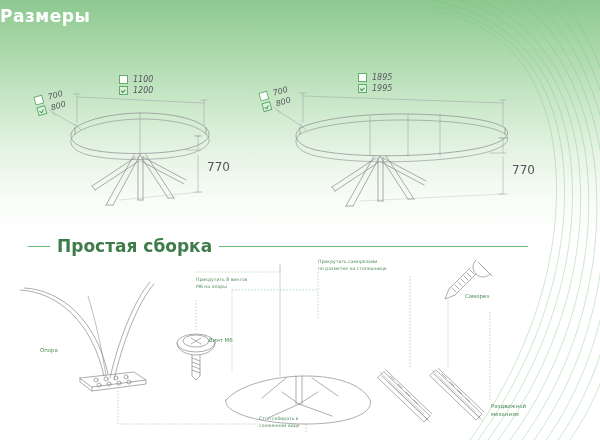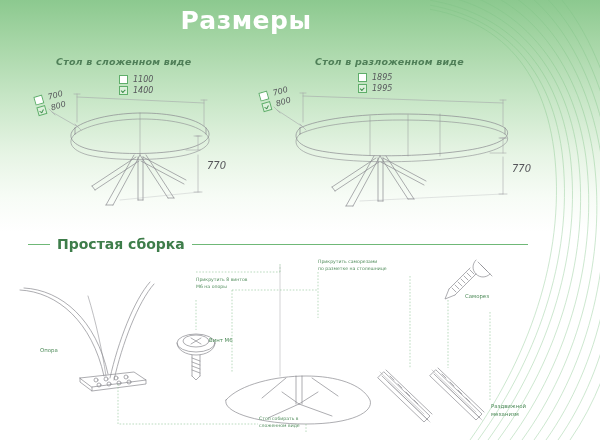--- a/index.html
+++ b/index.html
@@ -15,22 +15,22 @@
     position:absolute;left:0;top:0;width:600px;height:232px;
     background:linear-gradient(to bottom,#8cc98f 0%,#a6d6a6 18%,#c7e6c6 42%,#e6f4e4 66%,#f7fcf6 85%,#ffffff 100%);
   }
   .bg-bottom{
     position:absolute;left:0;top:232px;width:600px;height:208px;background:#ffffff;
   }
   .swoosh{position:absolute;right:0;top:0;width:170px;height:440px;pointer-events:none;}
 
   
   .title{
-    position:absolute;top:6px;left:0;width:492px;text-align:center;
-    font-size:25px;font-weight:bold;color:#ffffff;letter-spacing:.5px;
+    position:absolute;top:6px;left:0;width:492px;
+    font-size:17px;font-weight:bold;color:#ffffff;letter-spacing:.5px;
   }
 
   
   .sec-head{
     position:absolute;font-size:9.5px;font-weight:bold;font-style:italic;
     color:#4f7f58;letter-spacing:.2px;white-space:nowrap;
   }
   .sec-head.left{left:56px;top:56px;}
   .sec-head.right{left:315px;top:56px;}
 
@@ -49,30 +49,30 @@
   }
   .opt-lbl{font-size:8px;font-style:italic;color:#55555a;white-space:nowrap;}
 
   .g-top-left{left:99px;top:74px;margin-left:20px;}
   .g-side-left{left:33px;top:96px;transform:rotate(-16deg);transform-origin:left top;}
   .g-top-right{left:358px;top:72px;}
   .g-side-right{left:258px;top:92px;transform:rotate(-16deg);transform-origin:left top;}
 
   
   .dim{
-    position:absolute;font-size:10px;font-style:italic;color:#55555a;white-space:nowrap;
+    position:absolute;font-size:12px;color:#55555a;white-space:nowrap;
   }
   .dim-770a{left:207px;top:160px;}
   .dim-770b{left:512px;top:163px;}
 
   
   .asm-head-wrap{position:absolute;left:28px;top:236px;width:500px;display:flex;align-items:center;gap:7px;}
   .asm-rule{height:1px;background:#6fb877;flex:0 0 22px;}
   .asm-rule.long{flex:1 1 auto;}
-  .asm-title{font-size:14px;font-weight:bold;color:#3e7d4a;white-space:nowrap;}
+  .asm-title{font-size:17px;font-weight:bold;color:#3e7d4a;white-space:nowrap;}
 
   
   .note{
     position:absolute;font-size:4.6px;color:#4d8a58;line-height:1.45;white-space:pre-line;
   }
   .note-bolts{left:196px;top:277px;}
   .note-screws{left:318px;top:259px;}
   .note-assemble{left:259px;top:416px;}
 
   .part-lbl{position:absolute;font-size:5.4px;color:#4d8a58;white-space:pre-line;line-height:1.45;}
@@ -102,22 +102,20 @@
       <path d="M 14 -20 C 100 -8 152 70 164 160 C 176 256 150 360 92 440"></path>
       <path d="M 26 -26 C 110 -14 160 72 172 162 C 184 258 160 362 104 440"></path>
       <path d="M 38 -32 C 120 -20 168 74 180 164 C 192 260 170 364 116 440"></path>
       <path d="M 50 -38 C 130 -26 176 76 188 166 C 200 262 180 366 128 440"></path>
       <path d="M 62 -44 C 140 -32 184 78 196 168 C 208 264 190 368 140 440"></path>
     </g>
   </svg>
 
   <div class="title">Размеры</div>
 
-  <div class="sec-head left">Стол в сложенном виде</div>
-  <div class="sec-head right">Стол в разложенном виде</div>
 
   <svg class="art" viewBox="0 0 600 440">
     <g fill="none" stroke="#8a8a8f" stroke-width="0.7" stroke-linejoin="round" stroke-linecap="round">
 
       <g>
         <path d="M75 128 C 88 118 118 113 142 113 C 168 113 196 118 206 128
                  C 214 136 206 144 186 149 C 160 155 112 155 88 149 C 70 144 67 135 75 128 Z"></path>
         <path d="M75 134 C 88 124 118 119 142 119 C 168 119 196 124 206 134
                  C 214 142 206 150 186 155 C 160 161 112 161 88 155 C 70 150 67 141 75 134 Z" opacity="0.85"></path>
         <path d="M75 128 L75 134 M206 128 L206 134"></path>
@@ -274,21 +272,21 @@
     </g>
   </svg>
 
   <div class="opt-group g-top-left">
     <div class="opt-row">
       <span class="cbox"></span>
       <span class="opt-lbl">1100</span>
     </div>
     <div class="opt-row">
       <span class="cbox checked"></span>
-      <span class="opt-lbl">1400</span>
+      <span class="opt-lbl">1200</span>
     </div>
   </div>
 
   <div class="opt-group g-side-left">
     <div class="opt-row">
       <span class="cbox"></span>
       <span class="opt-lbl">700</span>
     </div>
     <div class="opt-row">
       <span class="cbox checked"></span>

